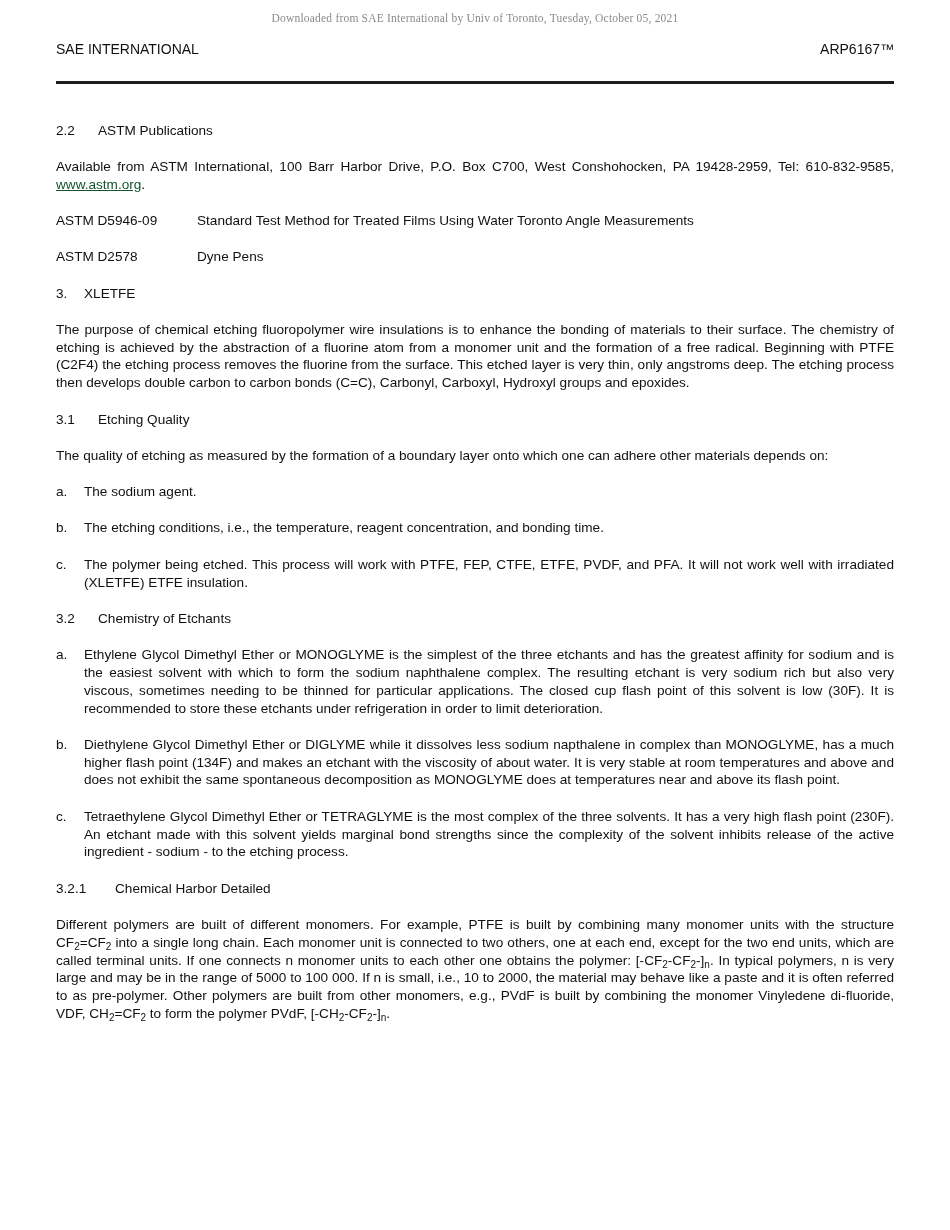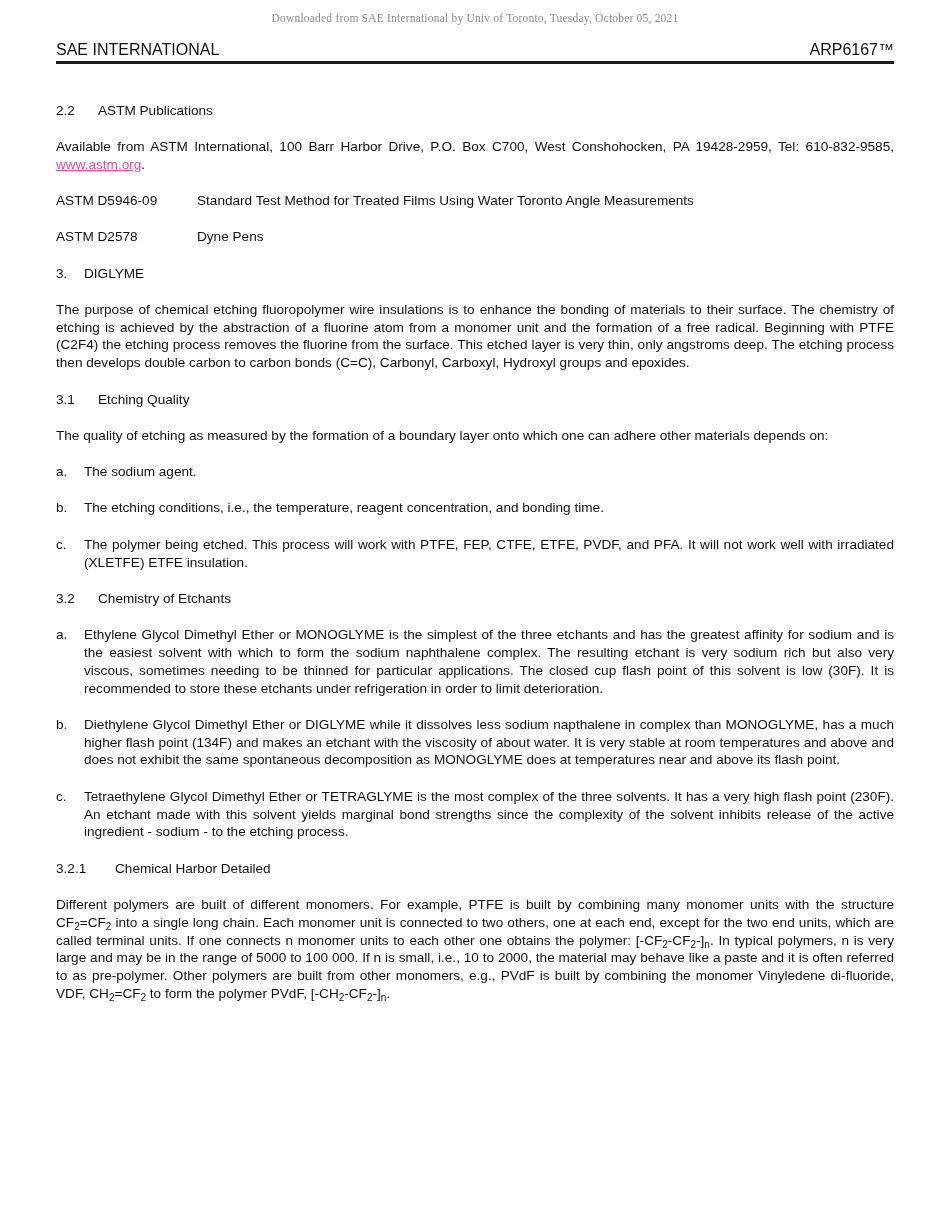--- a/index.html
+++ b/index.html
@@ -21,23 +21,23 @@
     text-align: center;
     font-family: "Liberation Serif", "DejaVu Serif", serif;
     font-size: 11.5px;
     color: #8a8a8a;
     margin-bottom: 13px;
     letter-spacing: 0.2px;
   }
   .header-row {
     display: flex;
     align-items: flex-start;
-    font-size: 16px;
+    font-size: 14px;
     color: #111111;
-    margin-bottom: 2px;
+    margin-bottom: 22px;
   }
   .header-left  { flex: 1; text-align: left; }
   .header-center{ flex: 0 0 auto; text-align: center; }
   .header-right { flex: 1; text-align: right; }
   .rule {
     height: 3px;
     background: #1d1d1d;
     margin-bottom: 38px;
   }
   .content { }
@@ -50,21 +50,21 @@
   .para {
     text-align: justify;
     text-justify: inter-word;
   }
   .ref-row { display: flex; justify-content: center; }
   .ref-label { flex: 0 0 141px; }
   .ref-text  { flex: 1; }
   .li { display: flex; }
   .li-marker { flex: 0 0 28px; }
   .li-text { flex: 1; text-align: justify; text-justify: inter-word; }
-  a.link { color: #ec4899; text-decoration: underline; cursor: pointer; }
+  a.link { color: #14532d; text-decoration: underline; cursor: pointer; }
   sub { font-size: 10px; line-height: 0; vertical-align: -0.25em; }
 </style>
 </head>
 <body>
 
 <div class="page">
 
   <div class="watermark">Downloaded from SAE International by Univ of Toronto, Tuesday, October 05, 2021</div>
 
   <div class="header-row">
@@ -85,21 +85,21 @@
       <span class="ref-label">ASTM D5946-09</span>
       <span class="ref-text">Standard Test Method for Treated Films Using Water Toronto Angle Measurements</span>
     </div>
 
     <div class="ref-row block">
       <span class="ref-label">ASTM D2578</span>
       <span class="ref-text">Dyne Pens</span>
     </div>
 
     <h2 class="heading block">
-      <span class="hnum hw1">3.</span><span>DIGLYME</span>
+      <span class="hnum hw1">3.</span><span>XLETFE</span>
     </h2>
 
     <p class="para block">The purpose of chemical etching fluoropolymer wire insulations is to enhance the bonding of materials to their surface. The chemistry of etching is achieved by the abstraction of a fluorine atom from a monomer unit and the formation of a free radical. Beginning with PTFE (C2F4) the etching process removes the fluorine from the surface. This etched layer is very thin, only angstroms deep. The etching process then develops double carbon to carbon bonds (C=C), Carbonyl, Carboxyl, Hydroxyl groups and epoxides.</p>
 
     <h2 class="heading block">
       <span class="hnum hw2">3.1</span><span>Etching Quality</span>
     </h2>
 
     <p class="para block">The quality of etching as measured by the formation of a boundary layer onto which one can adhere other materials depends on:</p>
 

